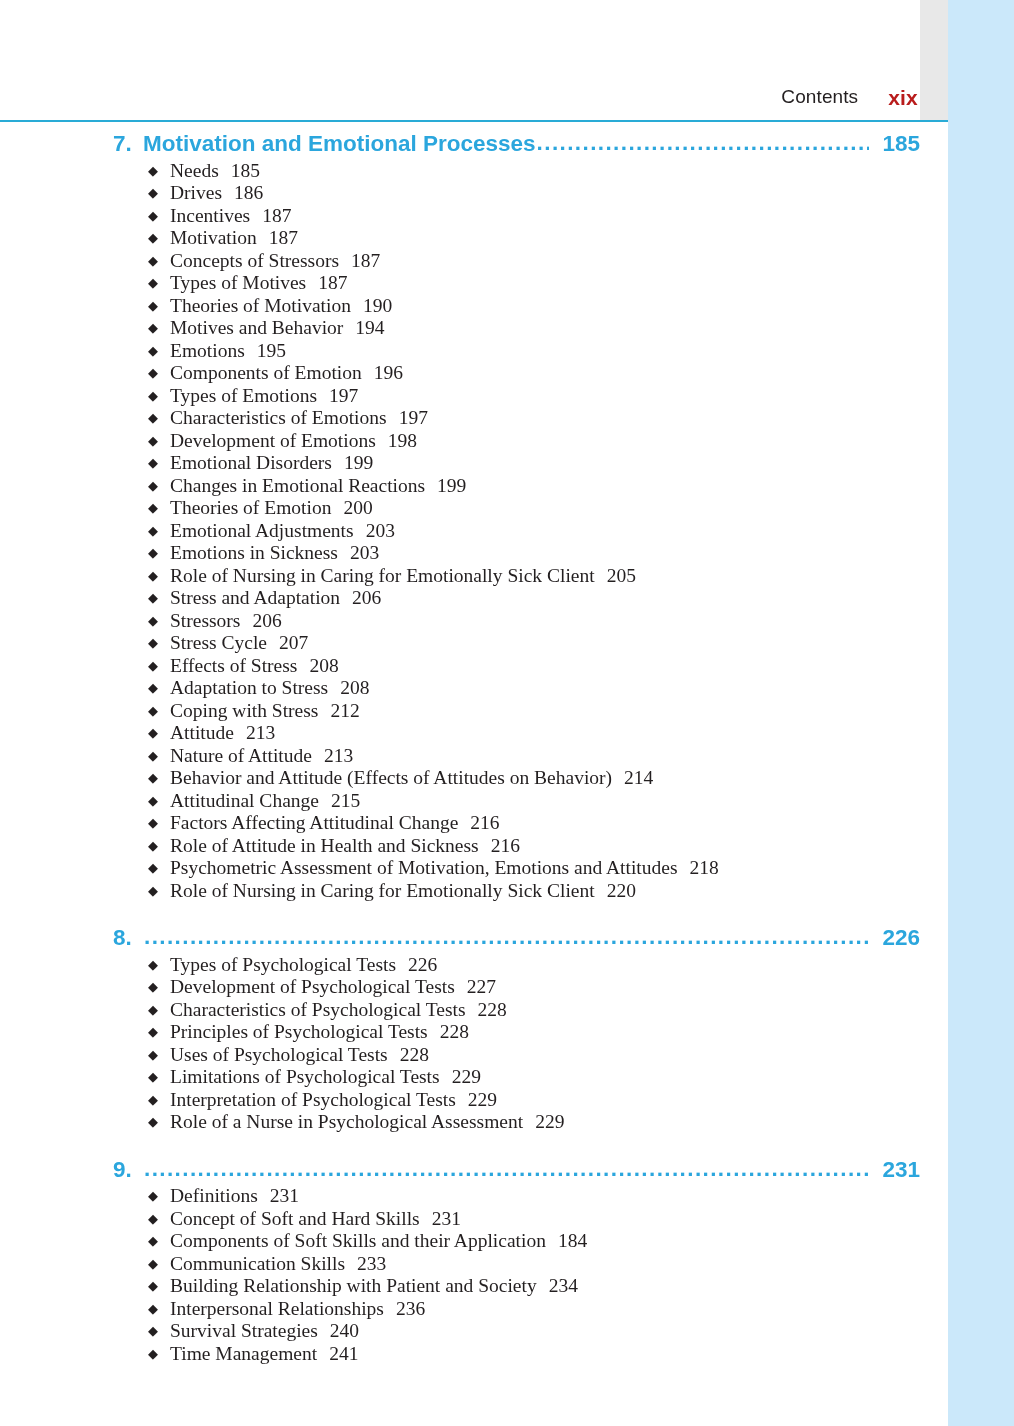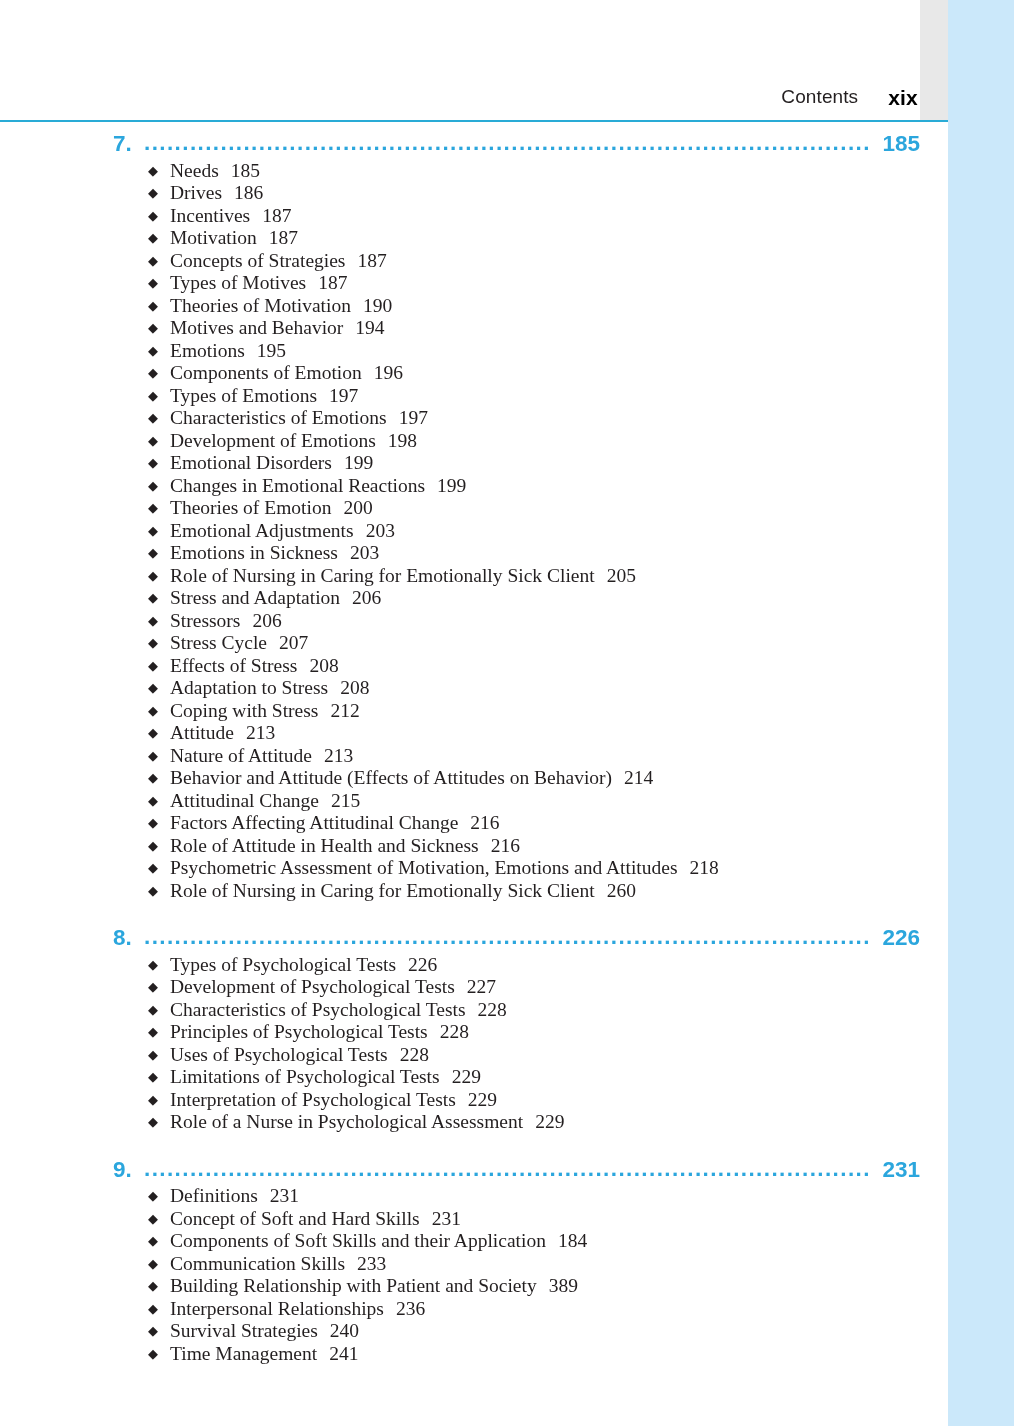--- a/index.html
+++ b/index.html
@@ -48,21 +48,21 @@
     font-family: "Liberation Sans", "DejaVu Sans", sans-serif;
   }
   .header-label {
     font-size: 19px;
     color: #231f20;
     letter-spacing: 0.1px;
   }
   .header-folio {
     font-size: 21px;
     font-weight: bold;
-    color: #000000;
+    color: #b91c1c;
     margin-left: 30px;
     letter-spacing: 0.2px;
   }
 
   .rule {
     position: absolute;
     top: 120px;
     left: 0;
     width: 948px;
     height: 2px;
@@ -158,29 +158,30 @@
     <span class="header-label">Contents</span>
     <span class="header-folio">xix</span>
   </div>
 
   <div class="rule"></div>
 
   <div class="content" id="toc-content">
       <div class="chapter">
         <div class="chap-head">
           <span class="chap-num">7.</span>
+          <span class="chap-title">Motivation and Emotional Processes</span>
           <span class="leader">...........................................................................................................................................</span>
           <span class="chap-page">185</span>
         </div>
         <ul class="topics">
           <li><span class="bullet">◆</span><span>Needs</span><span class="topic-page">185</span></li>
           <li><span class="bullet">◆</span><span>Drives</span><span class="topic-page">186</span></li>
           <li><span class="bullet">◆</span><span>Incentives</span><span class="topic-page">187</span></li>
           <li><span class="bullet">◆</span><span>Motivation</span><span class="topic-page">187</span></li>
-          <li><span class="bullet">◆</span><span>Concepts of Strategies</span><span class="topic-page">187</span></li>
+          <li><span class="bullet">◆</span><span>Concepts of Stressors</span><span class="topic-page">187</span></li>
           <li><span class="bullet">◆</span><span>Types of Motives</span><span class="topic-page">187</span></li>
           <li><span class="bullet">◆</span><span>Theories of Motivation</span><span class="topic-page">190</span></li>
           <li><span class="bullet">◆</span><span>Motives and Behavior</span><span class="topic-page">194</span></li>
           <li><span class="bullet">◆</span><span>Emotions</span><span class="topic-page">195</span></li>
           <li><span class="bullet">◆</span><span>Components of Emotion</span><span class="topic-page">196</span></li>
           <li><span class="bullet">◆</span><span>Types of Emotions</span><span class="topic-page">197</span></li>
           <li><span class="bullet">◆</span><span>Characteristics of Emotions</span><span class="topic-page">197</span></li>
           <li><span class="bullet">◆</span><span>Development of Emotions</span><span class="topic-page">198</span></li>
           <li><span class="bullet">◆</span><span>Emotional Disorders</span><span class="topic-page">199</span></li>
           <li><span class="bullet">◆</span><span>Changes in Emotional Reactions</span><span class="topic-page">199</span></li>
@@ -194,21 +195,21 @@
           <li><span class="bullet">◆</span><span>Effects of Stress</span><span class="topic-page">208</span></li>
           <li><span class="bullet">◆</span><span>Adaptation to Stress</span><span class="topic-page">208</span></li>
           <li><span class="bullet">◆</span><span>Coping with Stress</span><span class="topic-page">212</span></li>
           <li><span class="bullet">◆</span><span>Attitude</span><span class="topic-page">213</span></li>
           <li><span class="bullet">◆</span><span>Nature of Attitude</span><span class="topic-page">213</span></li>
           <li><span class="bullet">◆</span><span>Behavior and Attitude (Effects of Attitudes on Behavior)</span><span class="topic-page">214</span></li>
           <li><span class="bullet">◆</span><span>Attitudinal Change</span><span class="topic-page">215</span></li>
           <li><span class="bullet">◆</span><span>Factors Affecting Attitudinal Change</span><span class="topic-page">216</span></li>
           <li><span class="bullet">◆</span><span>Role of Attitude in Health and Sickness</span><span class="topic-page">216</span></li>
           <li><span class="bullet">◆</span><span>Psychometric Assessment of Motivation, Emotions and Attitudes</span><span class="topic-page">218</span></li>
-          <li><span class="bullet">◆</span><span>Role of Nursing in Caring for Emotionally Sick Client</span><span class="topic-page">260</span></li>
+          <li><span class="bullet">◆</span><span>Role of Nursing in Caring for Emotionally Sick Client</span><span class="topic-page">220</span></li>
         </ul>
       </div>
       <div class="chapter">
         <div class="chap-head">
           <span class="chap-num">8.</span>
           <span class="leader">...........................................................................................................................................</span>
           <span class="chap-page">226</span>
         </div>
         <ul class="topics">
           <li><span class="bullet">◆</span><span>Types of Psychological Tests</span><span class="topic-page">226</span></li>
@@ -225,21 +226,21 @@
         <div class="chap-head">
           <span class="chap-num">9.</span>
           <span class="leader">...........................................................................................................................................</span>
           <span class="chap-page">231</span>
         </div>
         <ul class="topics">
           <li><span class="bullet">◆</span><span>Definitions</span><span class="topic-page">231</span></li>
           <li><span class="bullet">◆</span><span>Concept of Soft and Hard Skills</span><span class="topic-page">231</span></li>
           <li><span class="bullet">◆</span><span>Components of Soft Skills and their Application</span><span class="topic-page">184</span></li>
           <li><span class="bullet">◆</span><span>Communication Skills</span><span class="topic-page">233</span></li>
-          <li><span class="bullet">◆</span><span>Building Relationship with Patient and Society</span><span class="topic-page">389</span></li>
+          <li><span class="bullet">◆</span><span>Building Relationship with Patient and Society</span><span class="topic-page">234</span></li>
           <li><span class="bullet">◆</span><span>Interpersonal Relationships</span><span class="topic-page">236</span></li>
           <li><span class="bullet">◆</span><span>Survival Strategies</span><span class="topic-page">240</span></li>
           <li><span class="bullet">◆</span><span>Time Management</span><span class="topic-page">241</span></li>
         </ul>
       </div>
     </div>
 
 </div>
 
 </body></html>

